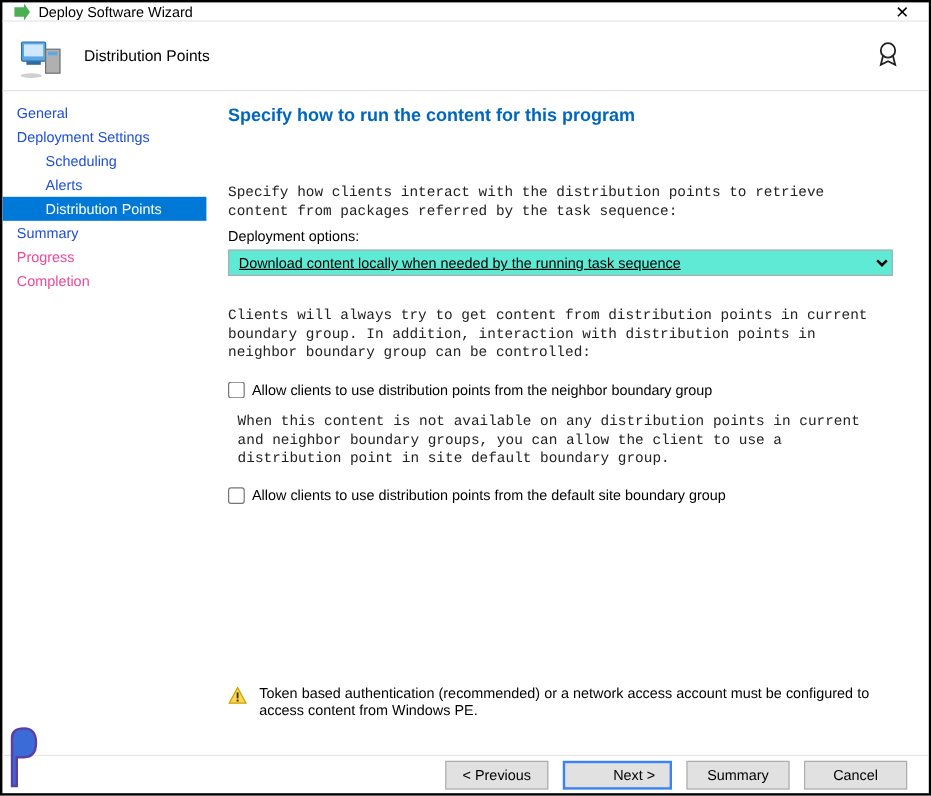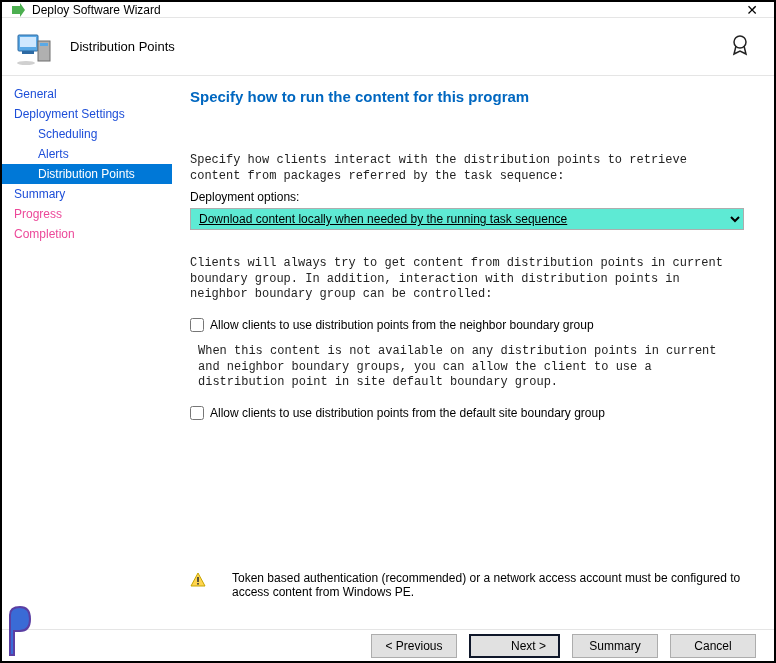--- a/index.html
+++ b/index.html
@@ -104,21 +104,21 @@
     align-items: flex-end;
     gap: 6px;
     margin: 8px 0 12px 0;
   }
   .checkbox-row input {
     width: 14px; height: 14px;
     margin: 1px 0 0 0;
   }
   .info-block {
     display: flex;
-    gap: 26px;
+    gap: 10px;
     align-items: flex-start;
     margin-top: auto;
     margin-bottom: 30px;
   }
   .warn-icon { width: 16px; height: 16px; flex: none; margin-top: 1px; }
   .footer {
     height: 32px;
     border-top: 1px solid #e5e5e5;
     display: flex;
     align-items: center;
@@ -129,21 +129,21 @@
   .footer button {
     font: inherit;
     height: 24px;
     min-width: 86px;
     padding: 0 12px;
     background: #e1e1e1;
     border: 1px solid #adadad;
     cursor: default;
   }
   .footer button.primary {
-    border: 2px solid #0f172a;
+    border: 2px solid #3b82f6;
     background: #e1e1e1;
     padding-left: 40px;
   }
   .logo-corner {
     position: absolute;
     left: 6px; bottom: 4px;
     width: 56px; height: 56px;
     pointer-events: none;
   }
 </style>

